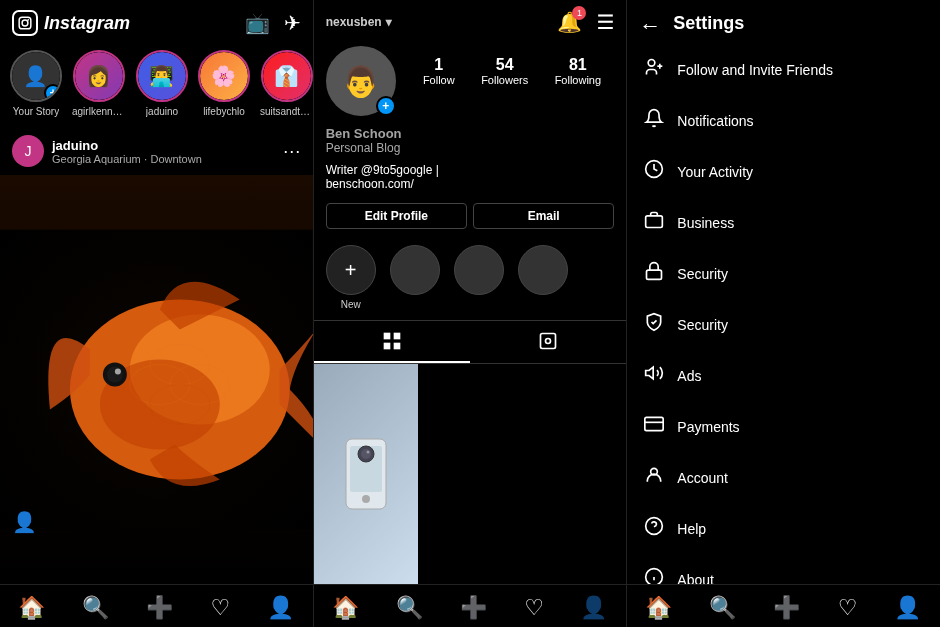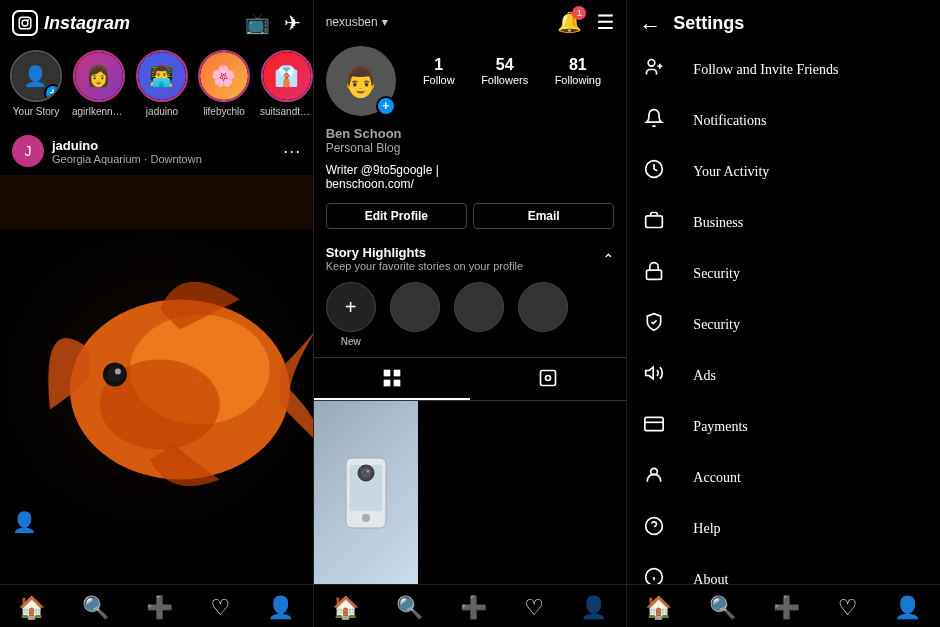--- a/index.html
+++ b/index.html
@@ -207,21 +207,21 @@
       justify-content: space-between;
       padding: 10px 12px 6px;
       background: #000;
     }
     .p2-username {
       display: flex;
       align-items: center;
       gap: 4px;
       color: #fff;
       font-size: 15px;
-      font-weight: 400;
+      font-weight: 700;
     }
     .p2-username span { font-size: 12px; color: #ccc; }
     .p2-header-icons {
       display: flex;
       gap: 14px;
       color: #fff;
       font-size: 20px;
     }
     .notif-badge {
       position: relative;
@@ -453,24 +453,23 @@
     .settings-list {
       flex: 1;
       overflow-y: auto;
       background: #000;
     }
     .settings-list::-webkit-scrollbar { display: none; }
 
     .settings-item {
       display: flex;
       align-items: center;
-      gap: 28px;
+      gap: 12px;
       padding: 13px 16px;
       cursor: pointer;
-      font-family: Liberation Serif, serif;
     }
     .settings-icon {
       width: 22px;
       text-align: center;
       color: #fff;
       font-size: 18px;
     }
     .settings-label {
       color: #fff;
       font-size: 14px;
@@ -633,27 +632,20 @@
       <span>Writer @9to5google |</span><br>
       <span>benschoon.com/</span>
     </div>
   </div>
 
   <div class="action-btns">
     <button class="action-btn">Edit Profile</button>
     <button class="action-btn">Email</button>
   </div>
 
-  <div class="highlights-header">
-    <div>
-      <div class="highlights-title">Story Highlights</div>
-      <div class="highlights-sub">Keep your favorite stories on your profile</div>
-    </div>
-    <span class="highlights-chevron">⌃</span>
-  </div>
   <div class="highlights-scroll">
     <div class="highlight-item">
       <div class="highlight-circle">+</div>
       <span class="highlight-label">New</span>
     </div>
     <div class="highlight-item">
       <div class="highlight-circle" style="background:#333;"></div>
       <span class="highlight-label"> </span>
     </div>
     <div class="highlight-item">

